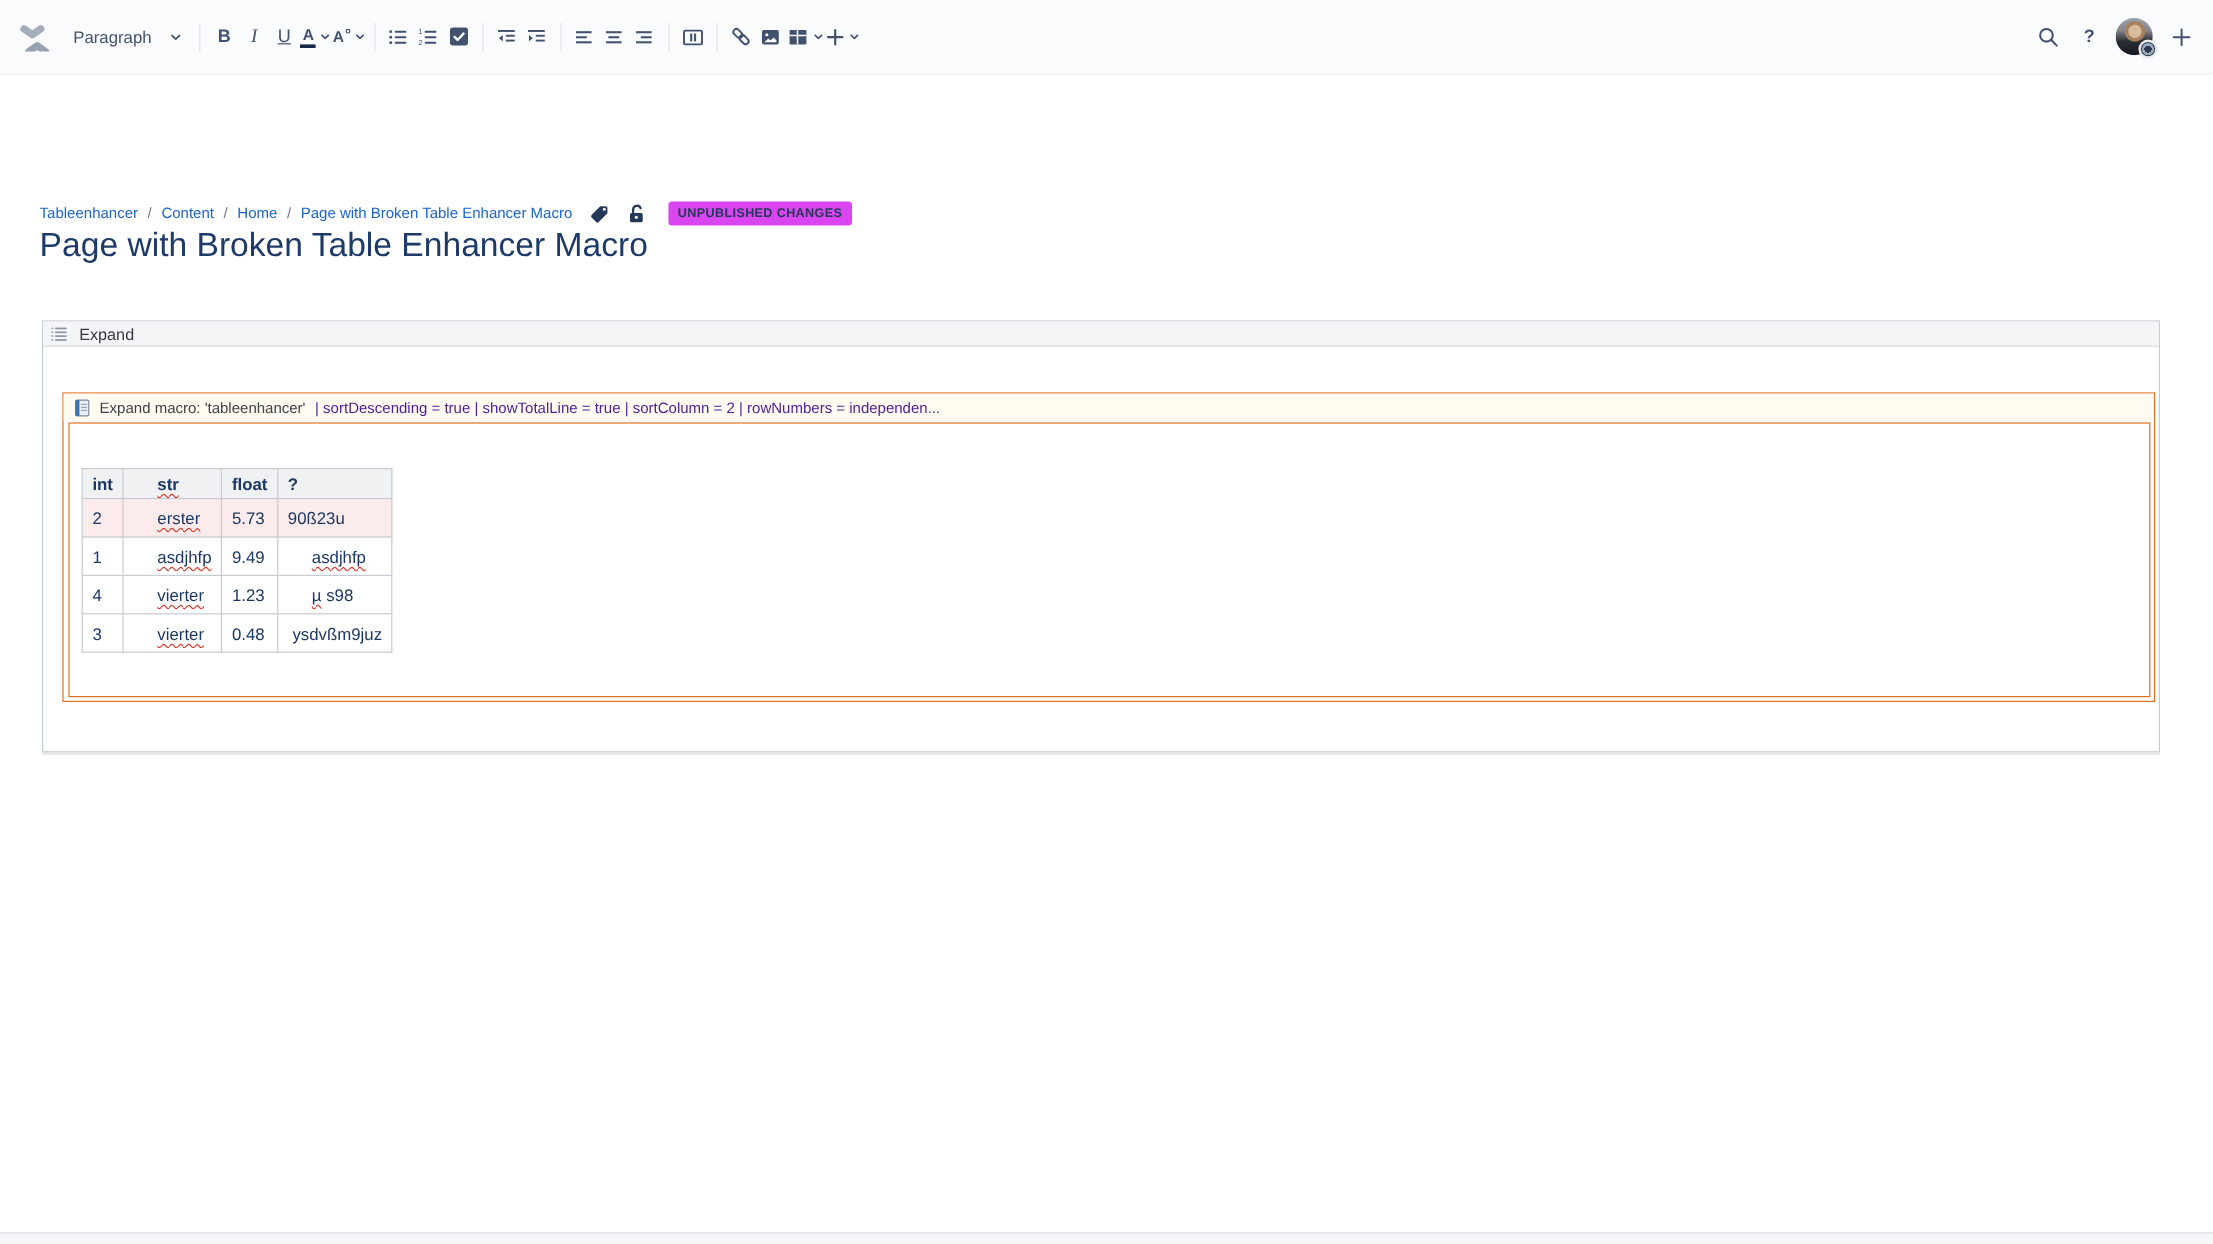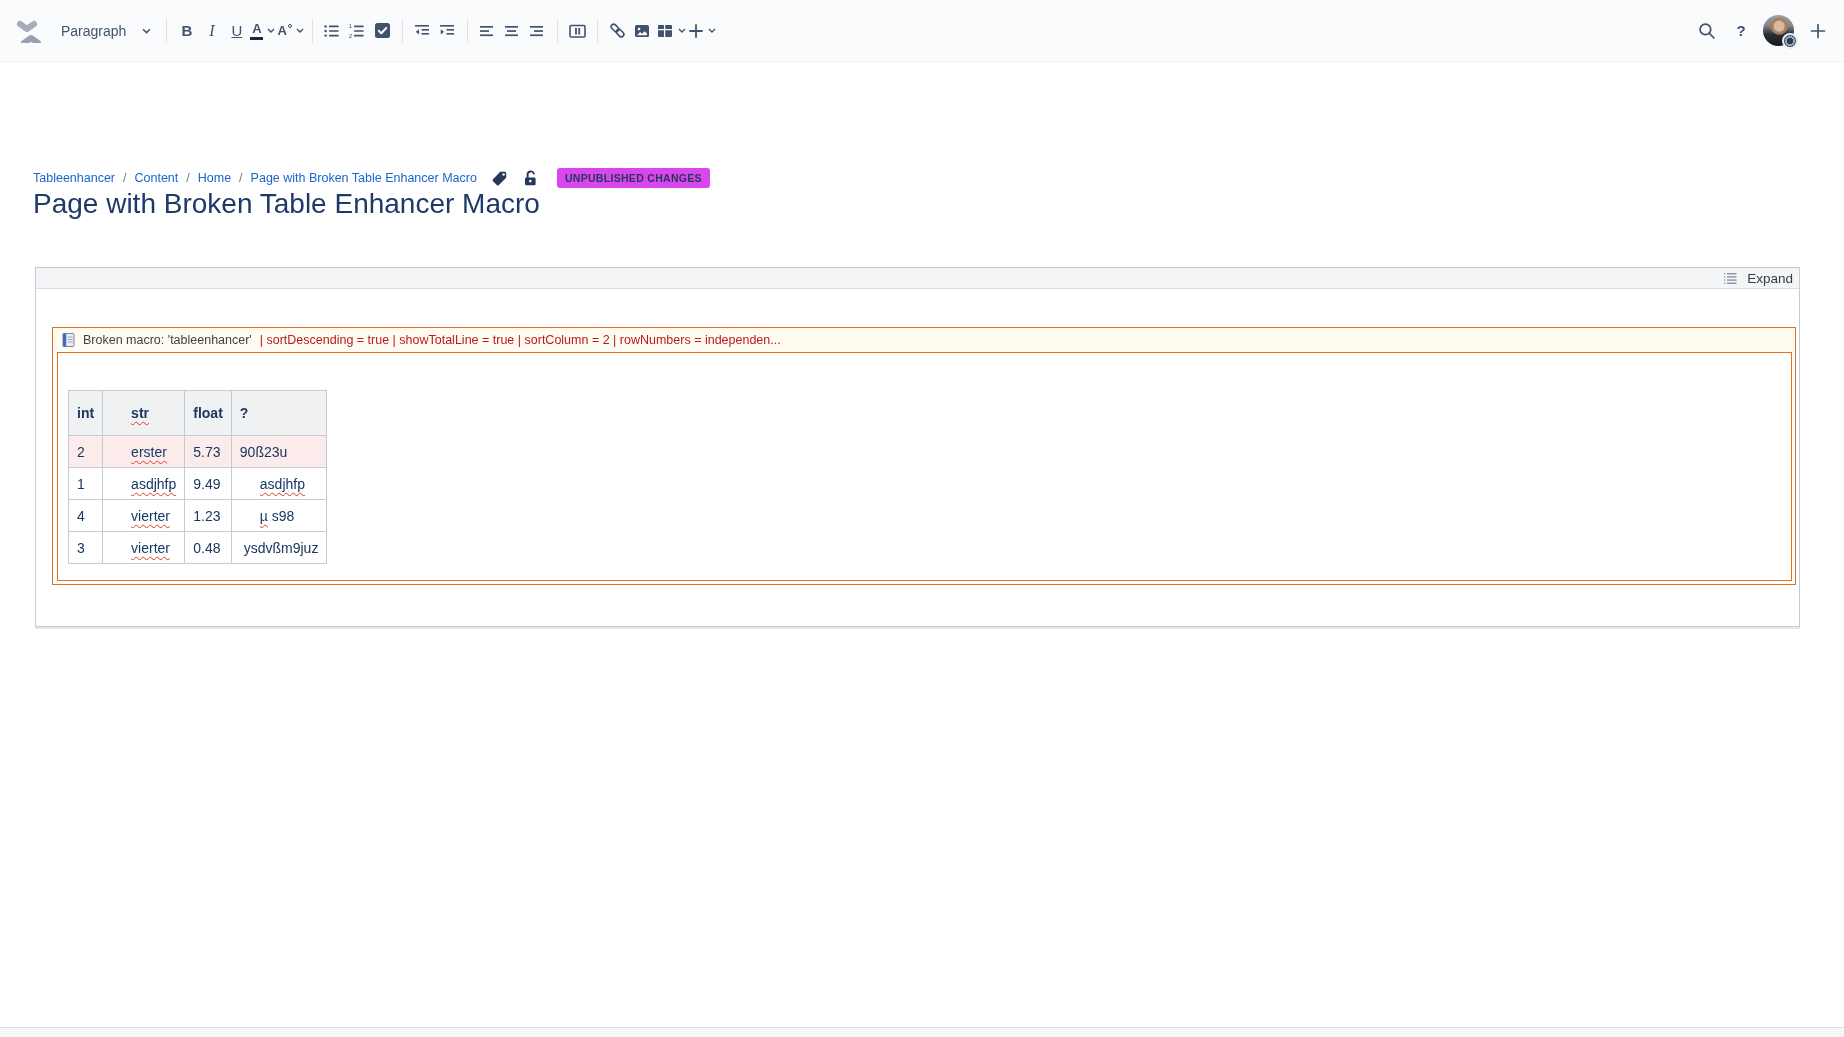--- a/index.html
+++ b/index.html
@@ -61,41 +61,41 @@
   }
   .page-title { position:absolute; left:33px; top:188px; margin:0; font-size:28px; line-height:32px; font-weight:400; color:#1E3A68; }
 
   
   .expand-box {
     position:absolute; left:35px; top:267px; width:1765px; height:360px;
     border:1px solid #C6CCD5; background:#fff; box-shadow:0 2px 0 rgba(120,130,145,.18);
   }
   .expand-header {
     height:21px; background:#F4F5F6; border-bottom:1px solid #DADEE4;
-    display:flex; align-items:center; gap:9px; padding:0 6px; cursor:pointer;justify-content:flex-end;
+    display:flex; align-items:center; gap:9px; padding:0 6px; cursor:pointer;
   }
   .expand-label { font-size:13.5px; color:#363B42; }
   .expand-body { position:relative; width:100%; height:337px; }
 
   .macro-outer {
     position:absolute; left:16px; top:38px; width:1744px; height:258px;
     border:1px solid #E0701F; background:#fff;
   }
   .macro-header {
     height:23px; background:#FFFBF1; display:flex; align-items:center; gap:8px; padding:0 9px;
     font-size:12.5px; white-space:nowrap; overflow:hidden;
   }
   .macro-title { color:#3E4349; }
-  .macro-params { color:#b91c1c; }
+  .macro-params { color:#4c1d95; }
   .macro-body { position:absolute; left:4px; right:3px; top:24px; bottom:3px; border:1px solid #E0701F; background:#fff; }
 
   
   .data-table { position:absolute; left:10px; top:37px; border-collapse:collapse; table-layout:fixed; font-size:14px; color:#1B3762; }
   .data-table th, .data-table td { border:1px solid #C6CBD3; padding:0 8px; text-align:left; white-space:pre; }
-  .data-table th { height:45px; background:#F0F1F3; font-weight:700; }
+  .data-table th { height:25px; background:#F0F1F3; font-weight:700; }
   .data-table td { height:32px; background:#fff; }
   .data-table tr.hl td { background:#FBECEB; }
   .sq {
     text-decoration-line:underline; text-decoration-style:wavy;
     text-decoration-color:#D93A2B; text-decoration-thickness:1px; text-underline-offset:3px;margin-left:20px;
   }
 
   
   .page-footer { position:absolute; left:0; bottom:0; width:1844px; height:10px; background:#F5F6F7; border-top:1px solid #DADEE3; }
 
@@ -330,21 +330,21 @@
   <div class="expand-body">
     <div class="macro-outer">
       <div class="macro-header">
         <svg width="13" height="16" viewBox="0 0 13 16">
           <rect x="1" y="1.5" width="11" height="13" rx="1" fill="#EAF0F8" stroke="#7A869A" stroke-width="1"></rect>
           <rect x="1" y="1.5" width="3.2" height="13" fill="#3B6FB5"></rect>
           <rect x="5.6" y="4.5" width="5" height="1" fill="#9AA5B5"></rect>
             <rect x="5.6" y="7" width="5" height="1" fill="#9AA5B5"></rect>
             <rect x="5.6" y="9.5" width="5" height="1" fill="#9AA5B5"></rect>
         </svg>
-        <span class="macro-title">Broken macro: 'tableenhancer'</span>
+        <span class="macro-title">Expand macro: 'tableenhancer'</span>
         <span class="macro-params">| sortDescending = true | showTotalLine = true | sortColumn = 2 | rowNumbers = independen...</span>
       </div>
 
       <div class="macro-body">
         <table class="data-table">
           <colgroup>
               <col style="width:34px">
               <col style="width:62px">
               <col style="width:42px">
               <col style="width:89px">

